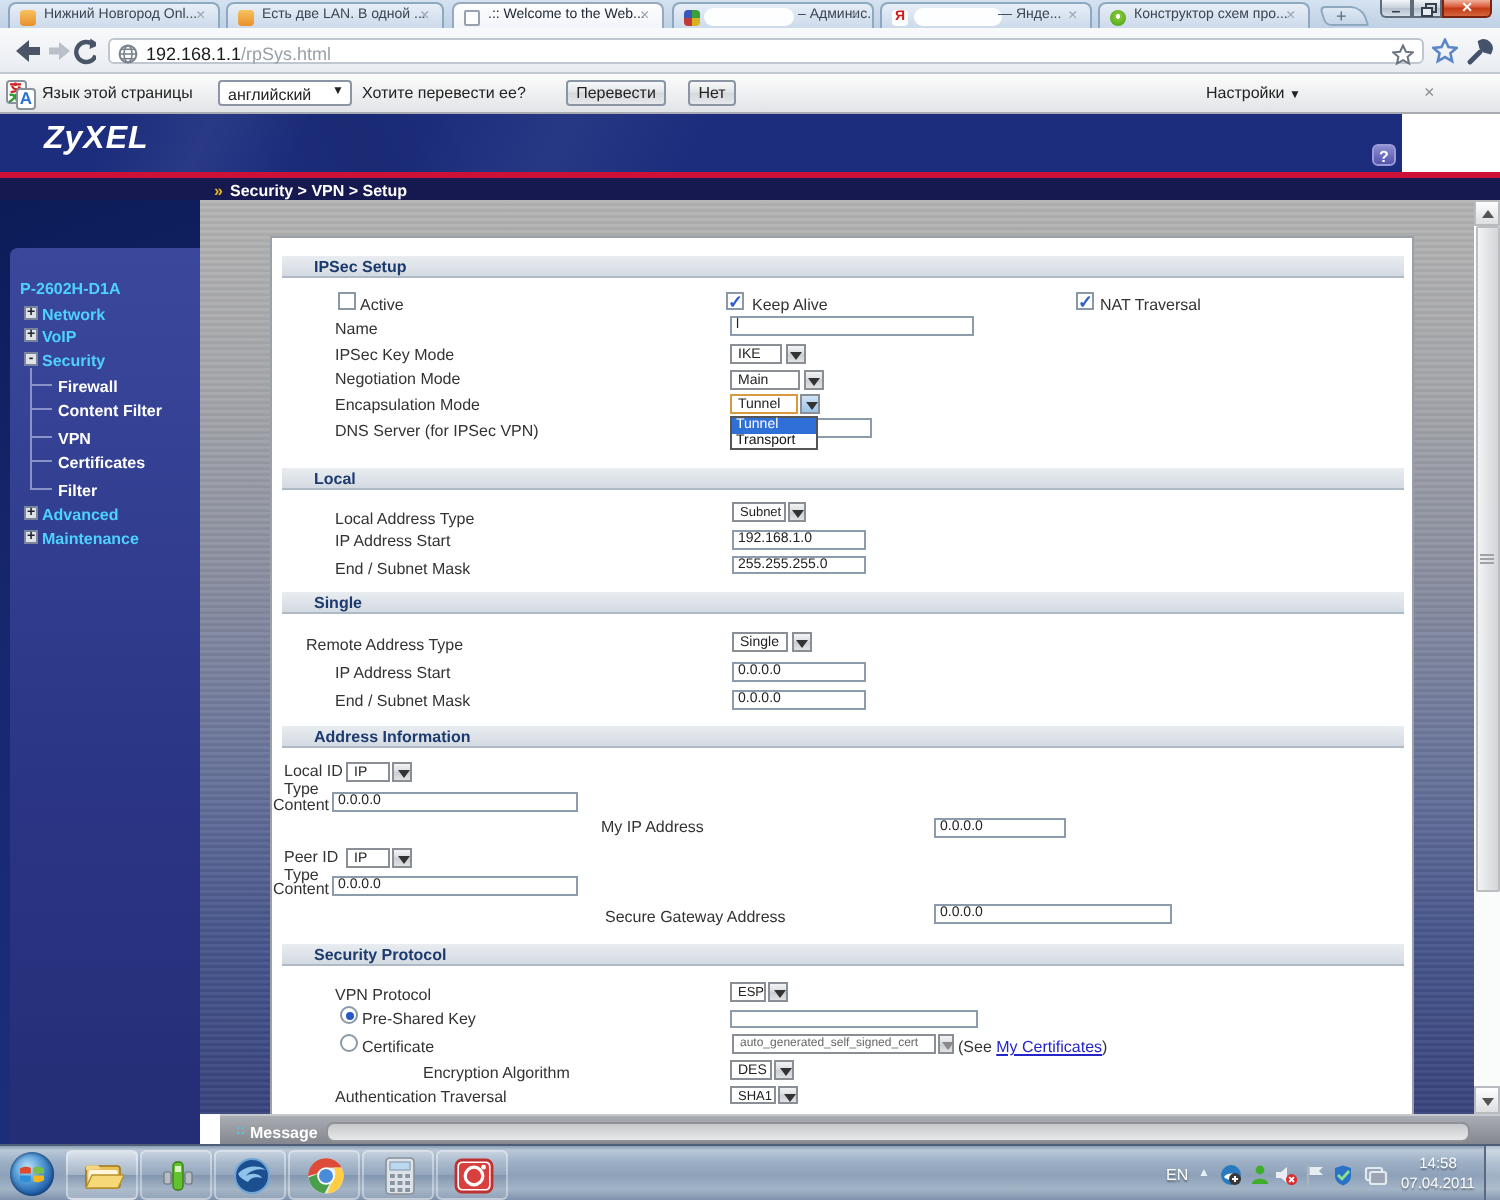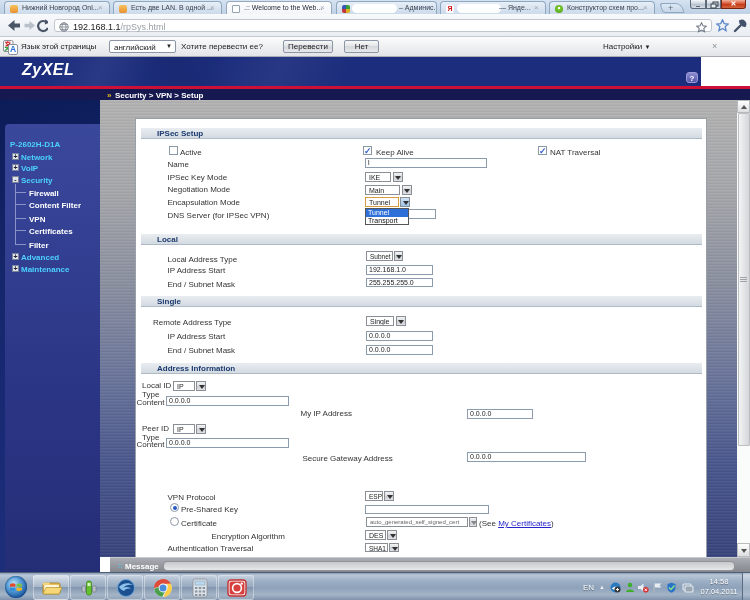--- a/index.html
+++ b/index.html
@@ -140,21 +140,21 @@
   <rect x="5.5" y="4.5" width="9" height="10" rx="1.5" fill="#fff" stroke="#8a929e" stroke-width="1"></rect>
   <text x="10" y="12.2" font-size="8.5" font-weight="bold" fill="#2970d8" text-anchor="middle" font-family="Liberation Sans,sans-serif">A</text>
  </svg>
  <span style="position:absolute;left:21px;top:5px;">Язык этой страницы</span>
  <div class="w7btn" style="left:109px;top:3px;width:67px;background:#fff;text-align:left;">
       <span style="position:absolute;left:4px;top:2px;">английский</span>
       <span style="position:absolute;right:3px;top:2px;font-size:6px;">▼</span>
     </div>
  <span style="position:absolute;left:181px;top:5px;">Хотите перевести ее?</span>
  <div class="w7btn" style="left:283px;top:3px;width:50px;line-height:12px;">Перевести</div>
- <div class="w7btn" style="left:344px;top:3px;width:35px;line-height:12px;">Нет</div>
+ <div class="w7btn" style="left:344px;top:3px;width:24px;line-height:12px;">Нет</div>
  <span style="position:absolute;left:603px;top:5px;">Настройки <span style="font-size:6px;">▼</span></span>
  <span style="position:absolute;left:712px;top:4px;color:#8a9096;font-size:9px;">×</span>
 </div>
 
 <div class="ab" id="banner">
     <div class="diag"></div>
     <div id="zyxel">ZyXEL</div>
  <div style="position:absolute;left:686px;top:15px;width:12px;height:11px;border-radius:3px;background:linear-gradient(#8d8dd0,#5555ae);border:1px solid #9a9ad8;color:#fff;font-size:8px;font-weight:bold;text-align:center;line-height:11px;">?</div>
  <div style="position:absolute;left:728px;top:15px;width:13px;height:11px;border-radius:3px;background:linear-gradient(#e8e8f4,#b8bce0);border:1px solid #cdd1e8;">
    <svg width="11" height="9" viewBox="0 0 11 9" style="position:absolute;left:1px;top:1px;">
@@ -263,20 +263,21 @@
  <span class="lb" style="left:6px;top:304.5px;">Peer ID<br>Type</span>
  <div class="cbox" style="left:37px;top:305px;width:22px;height:10px;">IP</div>
  <div class="cbtn" style="left:60px;top:305px;width:10px;height:10px;">
         <span class="arr" style="top:3px;left:1.5px;"></span>
       </div>
  <span class="lb" style="left:0.5px;top:320.5px;">Content</span>
  <div class="ti" style="left:30px;top:319px;width:123px;height:9.5px;">0.0.0.0</div>
  <span class="lb" style="left:166.5px;top:334.5px;">Secure Gateway Address</span>
  <div class="ti" style="left:331px;top:333px;width:119px;height:10px;">0.0.0.0</div>
 
+ <div class="band" style="top:353px;">Security Protocol</div>
  <span class="lb" style="left:31.5px;top:373.5px;">VPN Protocol</span>
  <div class="cbox" style="left:229px;top:372px;width:18px;height:10px;font-size:6.5px;">ESP</div>
  <div class="cbtn" style="left:248px;top:372px;width:10px;height:10px;">
         <span class="arr" style="top:3px;left:1.5px;"></span>
       </div>
  <div class="rad" style="left:33.5px;top:384px;">
         <span style="position:absolute;left:2px;top:2px;width:4px;height:4px;border-radius:50%;background:#2858c8;"></span>
       </div>
  <span class="lb" style="left:45px;top:386px;">Pre-Shared Key</span>
  <div class="ti" style="left:229px;top:385.5px;width:124px;height:9.5px;"></div>

